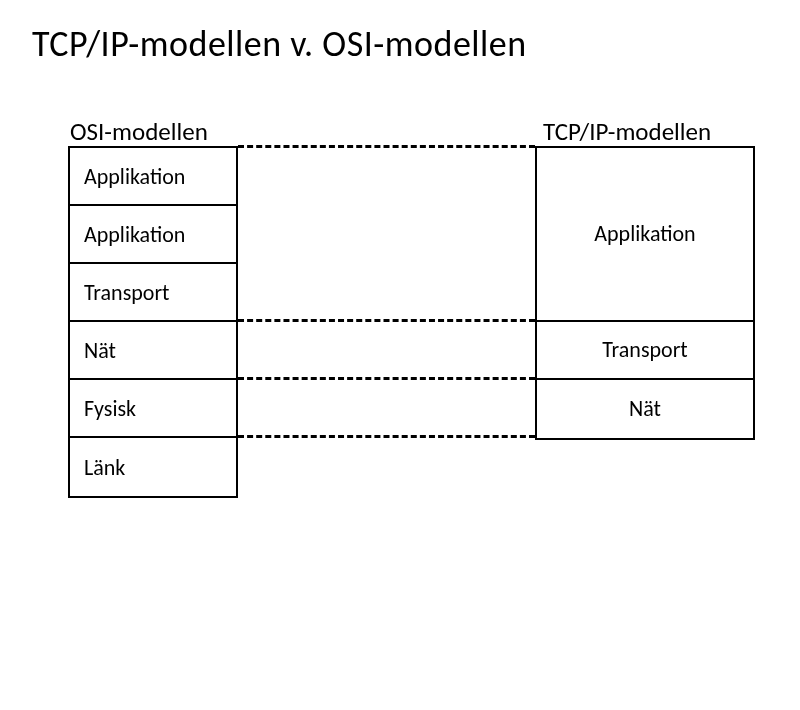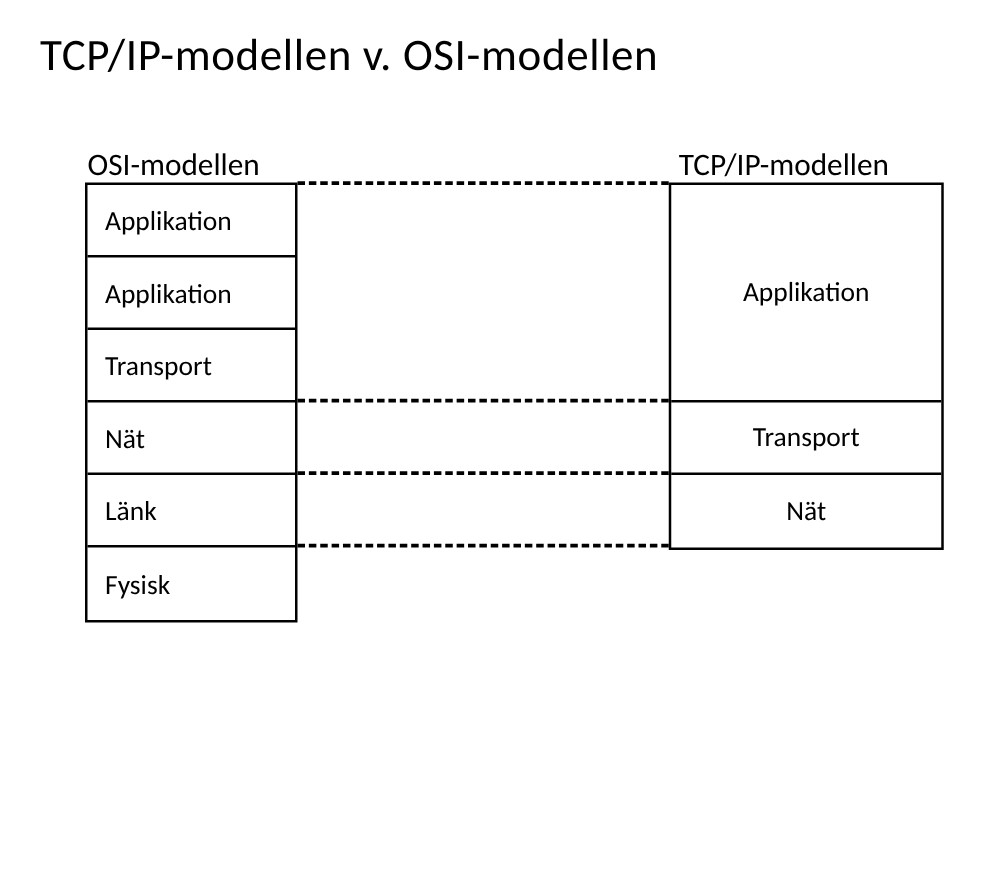--- a/index.html
+++ b/index.html
@@ -75,22 +75,22 @@
 <div class="title">TCP/IP-modellen v. OSI-modellen</div>
 
 <div class="diagram">
 
   <div class="col col-left">
     <div class="col-header">OSI-modellen</div>
     <div class="layer h1">Applikation</div>
     <div class="layer h1">Applikation</div>
     <div class="layer h1">Transport</div>
     <div class="layer h1">Nät</div>
+    <div class="layer h1">Fysisk</div>
     <div class="layer h1">Länk</div>
-    <div class="layer h1">Fysisk</div>
   </div>
 
   <div class="col col-right">
     <div class="col-header">TCP/IP-modellen</div>
     <div class="layer h3 center">Applikation</div>
     <div class="layer h1 center">Transport</div>
     <div class="layer h1 center">Nät</div>
   </div>
 
   <div class="connectors">

